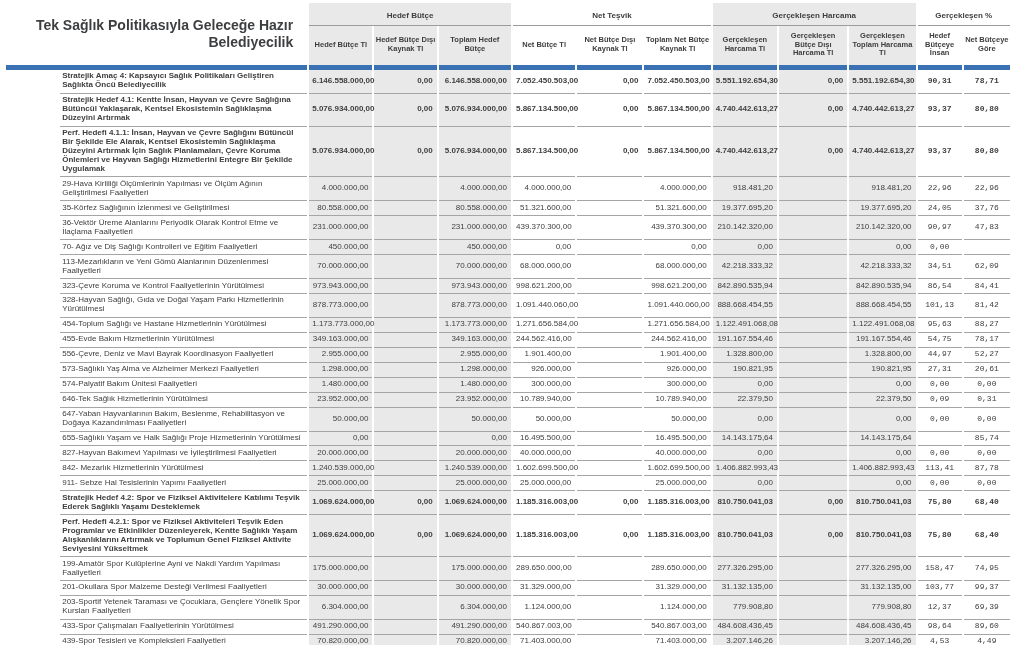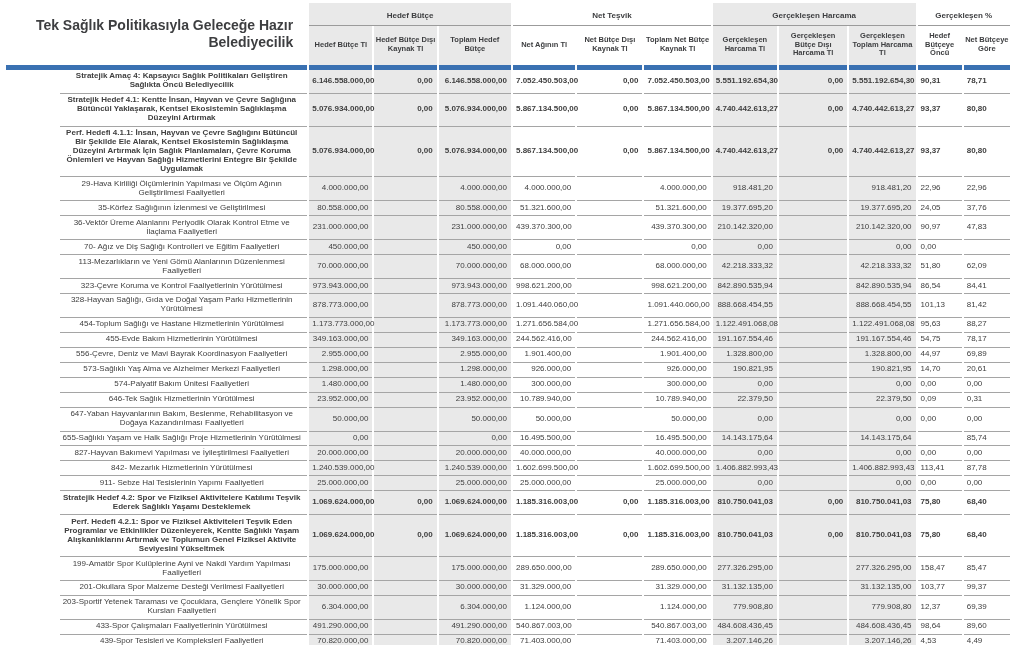--- a/index.html
+++ b/index.html
@@ -7,23 +7,23 @@
   .page{width:1027px;height:645px;overflow:hidden;box-sizing:border-box;padding:3px 10px 0 4px;background:#fff;}
   table.budget{border-collapse:separate;border-spacing:2px 0;table-layout:fixed;width:1008px;}
   col.band{background:#e9e9e9;}
   th{font-weight:bold;color:#3d3e40;margin-left:40px;}
   th.title{font-size:14px;text-align:right;vertical-align:middle;padding:0 14px;line-height:1.2;}
   th.grp{font-size:8px;text-align:center;vertical-align:middle;padding:8px 2px 5px 2px;border-bottom:1px solid #9b9b9b;}
   th.sub{font-size:7.5px;text-align:center;vertical-align:middle;padding:6px 1px 7px 1px;line-height:1.15;}
   tr.bar td{height:5px;background:#3a71b2;padding:0;border:none;}
   tbody td{font-size:8px;line-height:1.12;vertical-align:middle;border-bottom:1px solid #a5a5a5;padding:2.5px 3px;}
   tbody td.ind{border-bottom:none;padding:0;background:#fff;}
-  tbody td.lbl{text-align:center;padding-left:2px;padding-right:6px;}
+  tbody td.lbl{text-align:left;padding-left:2px;padding-right:6px;}
   tbody td.num{text-align:right;white-space:nowrap;padding-right:4px;}
-  tbody td.pct{white-space:nowrap;}
+  tbody td.pct{text-align:center;white-space:nowrap;font-family:Liberation Mono, monospace;}
   tr.emph td{font-weight:bold;}
 </style>
 </head>
 <body>
 
 <div class="page">
   <table class="budget">
     <colgroup>
       <col style="width:52px">
       <col style="width:246px">
@@ -44,27 +44,27 @@
         <th class="title" colspan="2" rowspan="2">Tek Sağlık Politikasıyla Geleceğe Hazır Belediyecilik</th>
         <th class="grp" colspan="3">Hedef Bütçe</th>
         <th class="grp" colspan="3">Net Teşvik</th>
         <th class="grp" colspan="3">Gerçekleşen Harcama</th>
         <th class="grp" colspan="2">Gerçekleşen %</th>
       </tr>
       <tr>
         <th class="sub">Hedef Bütçe Tl</th>
         <th class="sub">Hedef Bütçe Dışı Kaynak Tl</th>
         <th class="sub">Toplam Hedef Bütçe</th>
-        <th class="sub">Net Ağının Tl</th>
+        <th class="sub">Net Bütçe Tl</th>
         <th class="sub">Net Bütçe Dışı Kaynak Tl</th>
         <th class="sub">Toplam Net Bütçe Kaynak Tl</th>
         <th class="sub">Gerçekleşen Harcama Tl</th>
         <th class="sub">Gerçekleşen Bütçe Dışı Harcama Tl</th>
         <th class="sub">Gerçekleşen Toplam Harcama Tl</th>
-        <th class="sub">Hedef Bütçeye Öncü</th>
+        <th class="sub">Hedef Bütçeye İnsan</th>
         <th class="sub">Net Bütçeye Göre</th>
       </tr>
       <tr class="bar">
         <td colspan="2"></td>
         <td></td>
         <td></td>
         <td></td>
         <td></td>
         <td></td>
         <td></td>
@@ -186,21 +186,21 @@
           <td class="lbl">113-Mezarlıkların ve Yeni Gömü Alanlarının Düzenlenmesi Faaliyetleri</td>
           <td class="num">70.000.000,00</td>
           <td class="num"></td>
           <td class="num">70.000.000,00</td>
           <td class="num">68.000.000,00</td>
           <td class="num"></td>
           <td class="num">68.000.000,00</td>
           <td class="num">42.218.333,32</td>
           <td class="num"></td>
           <td class="num">42.218.333,32</td>
-          <td class="pct">51,80</td>
+          <td class="pct">34,51</td>
           <td class="pct">62,09</td>
         </tr>
         <tr class="">
           <td class="ind"></td>
           <td class="lbl">323-Çevre Koruma ve Kontrol Faaliyetlerinin Yürütülmesi</td>
           <td class="num">973.943.000,00</td>
           <td class="num"></td>
           <td class="num">973.943.000,00</td>
           <td class="num">998.621.200,00</td>
           <td class="num"></td>
@@ -262,35 +262,35 @@
           <td class="num">2.955.000,00</td>
           <td class="num"></td>
           <td class="num">2.955.000,00</td>
           <td class="num">1.901.400,00</td>
           <td class="num"></td>
           <td class="num">1.901.400,00</td>
           <td class="num">1.328.800,00</td>
           <td class="num"></td>
           <td class="num">1.328.800,00</td>
           <td class="pct">44,97</td>
-          <td class="pct">69,89</td>
+          <td class="pct">52,27</td>
         </tr>
         <tr class="">
           <td class="ind"></td>
           <td class="lbl">573-Sağlıklı Yaş Alma ve Alzheimer Merkezi Faaliyetleri</td>
           <td class="num">1.298.000,00</td>
           <td class="num"></td>
           <td class="num">1.298.000,00</td>
           <td class="num">926.000,00</td>
           <td class="num"></td>
           <td class="num">926.000,00</td>
           <td class="num">190.821,95</td>
           <td class="num"></td>
           <td class="num">190.821,95</td>
-          <td class="pct">14,70</td>
+          <td class="pct">27,31</td>
           <td class="pct">20,61</td>
         </tr>
         <tr class="">
           <td class="ind"></td>
           <td class="lbl">574-Palyatif Bakım Ünitesi Faaliyetleri</td>
           <td class="num">1.480.000,00</td>
           <td class="num"></td>
           <td class="num">1.480.000,00</td>
           <td class="num">300.000,00</td>
           <td class="num"></td>
@@ -427,21 +427,21 @@
           <td class="num">175.000.000,00</td>
           <td class="num"></td>
           <td class="num">175.000.000,00</td>
           <td class="num">289.650.000,00</td>
           <td class="num"></td>
           <td class="num">289.650.000,00</td>
           <td class="num">277.326.295,00</td>
           <td class="num"></td>
           <td class="num">277.326.295,00</td>
           <td class="pct">158,47</td>
-          <td class="pct">85,47</td>
+          <td class="pct">74,95</td>
         </tr>
         <tr class="">
           <td class="ind"></td>
           <td class="lbl">201-Okullara Spor Malzeme Desteği Verilmesi Faaliyetleri</td>
           <td class="num">30.000.000,00</td>
           <td class="num"></td>
           <td class="num">30.000.000,00</td>
           <td class="num">31.329.000,00</td>
           <td class="num"></td>
           <td class="num">31.329.000,00</td>

